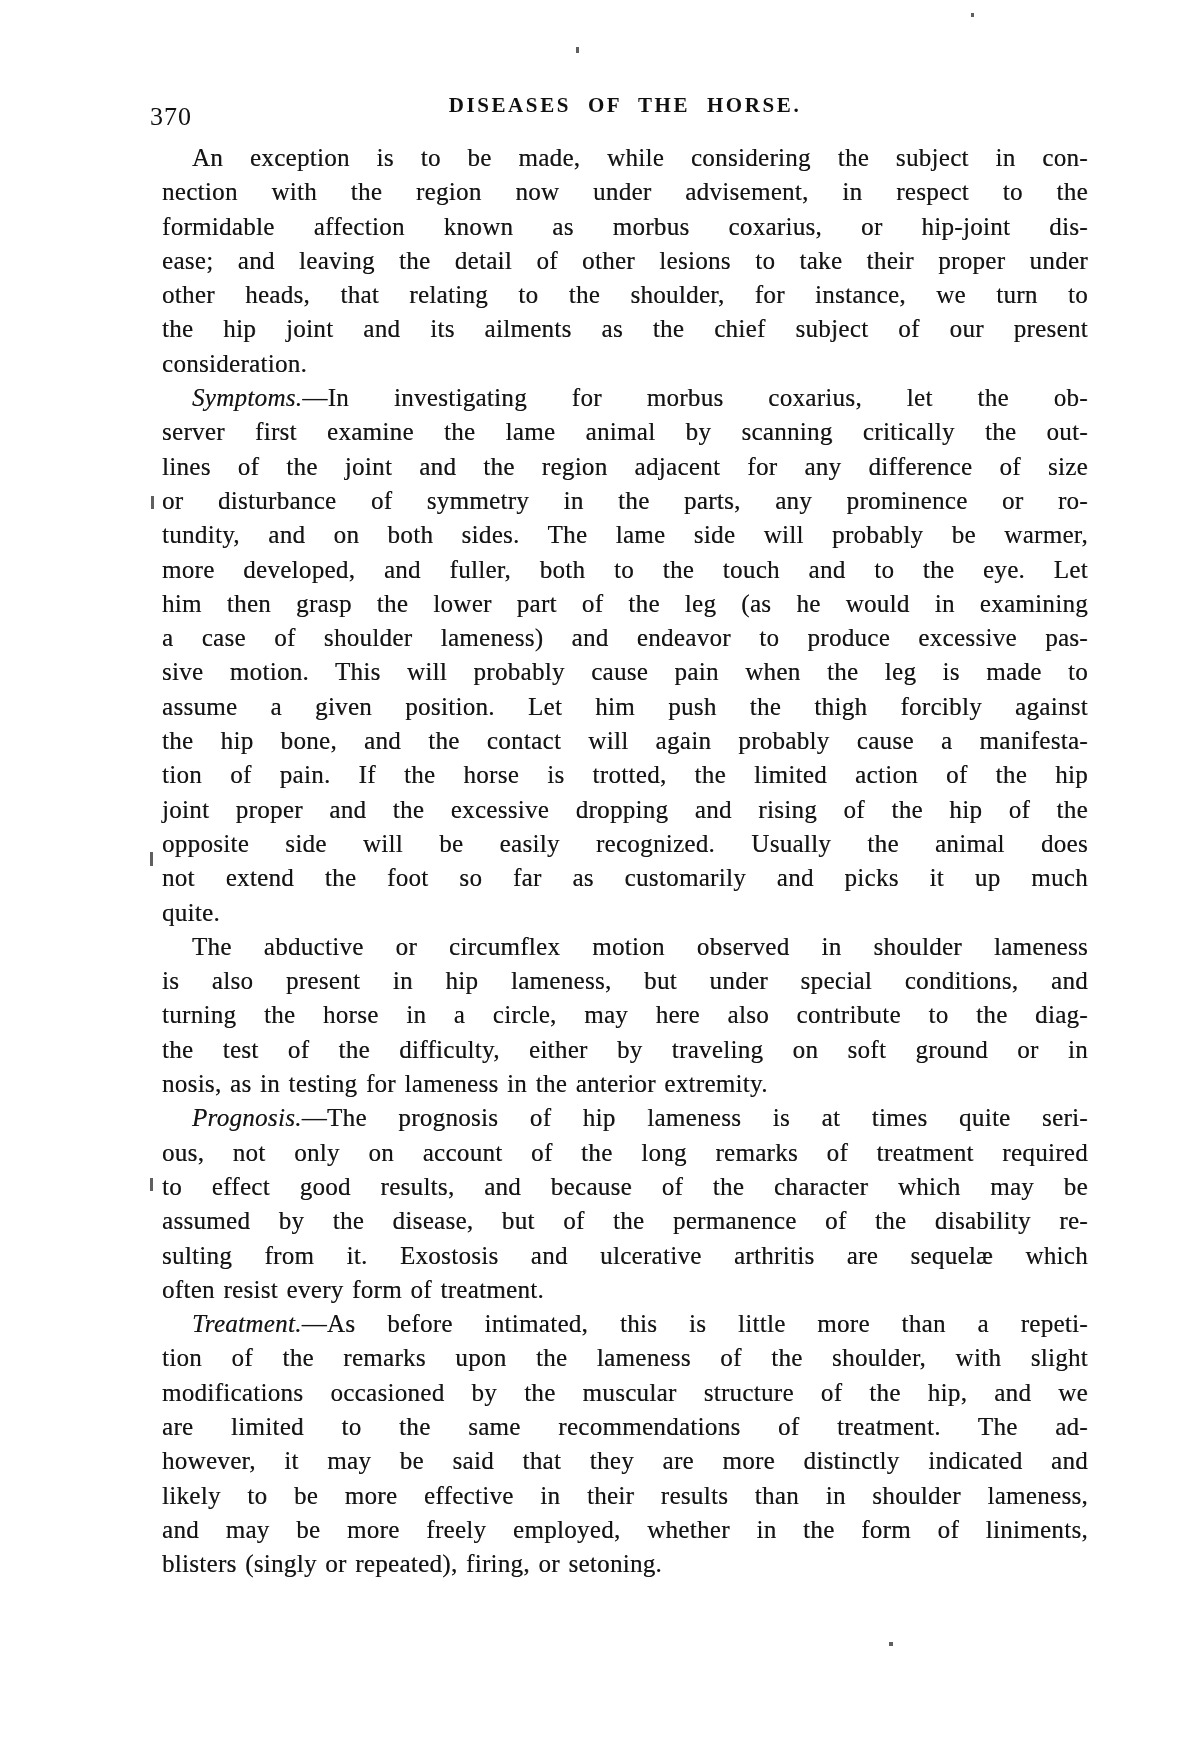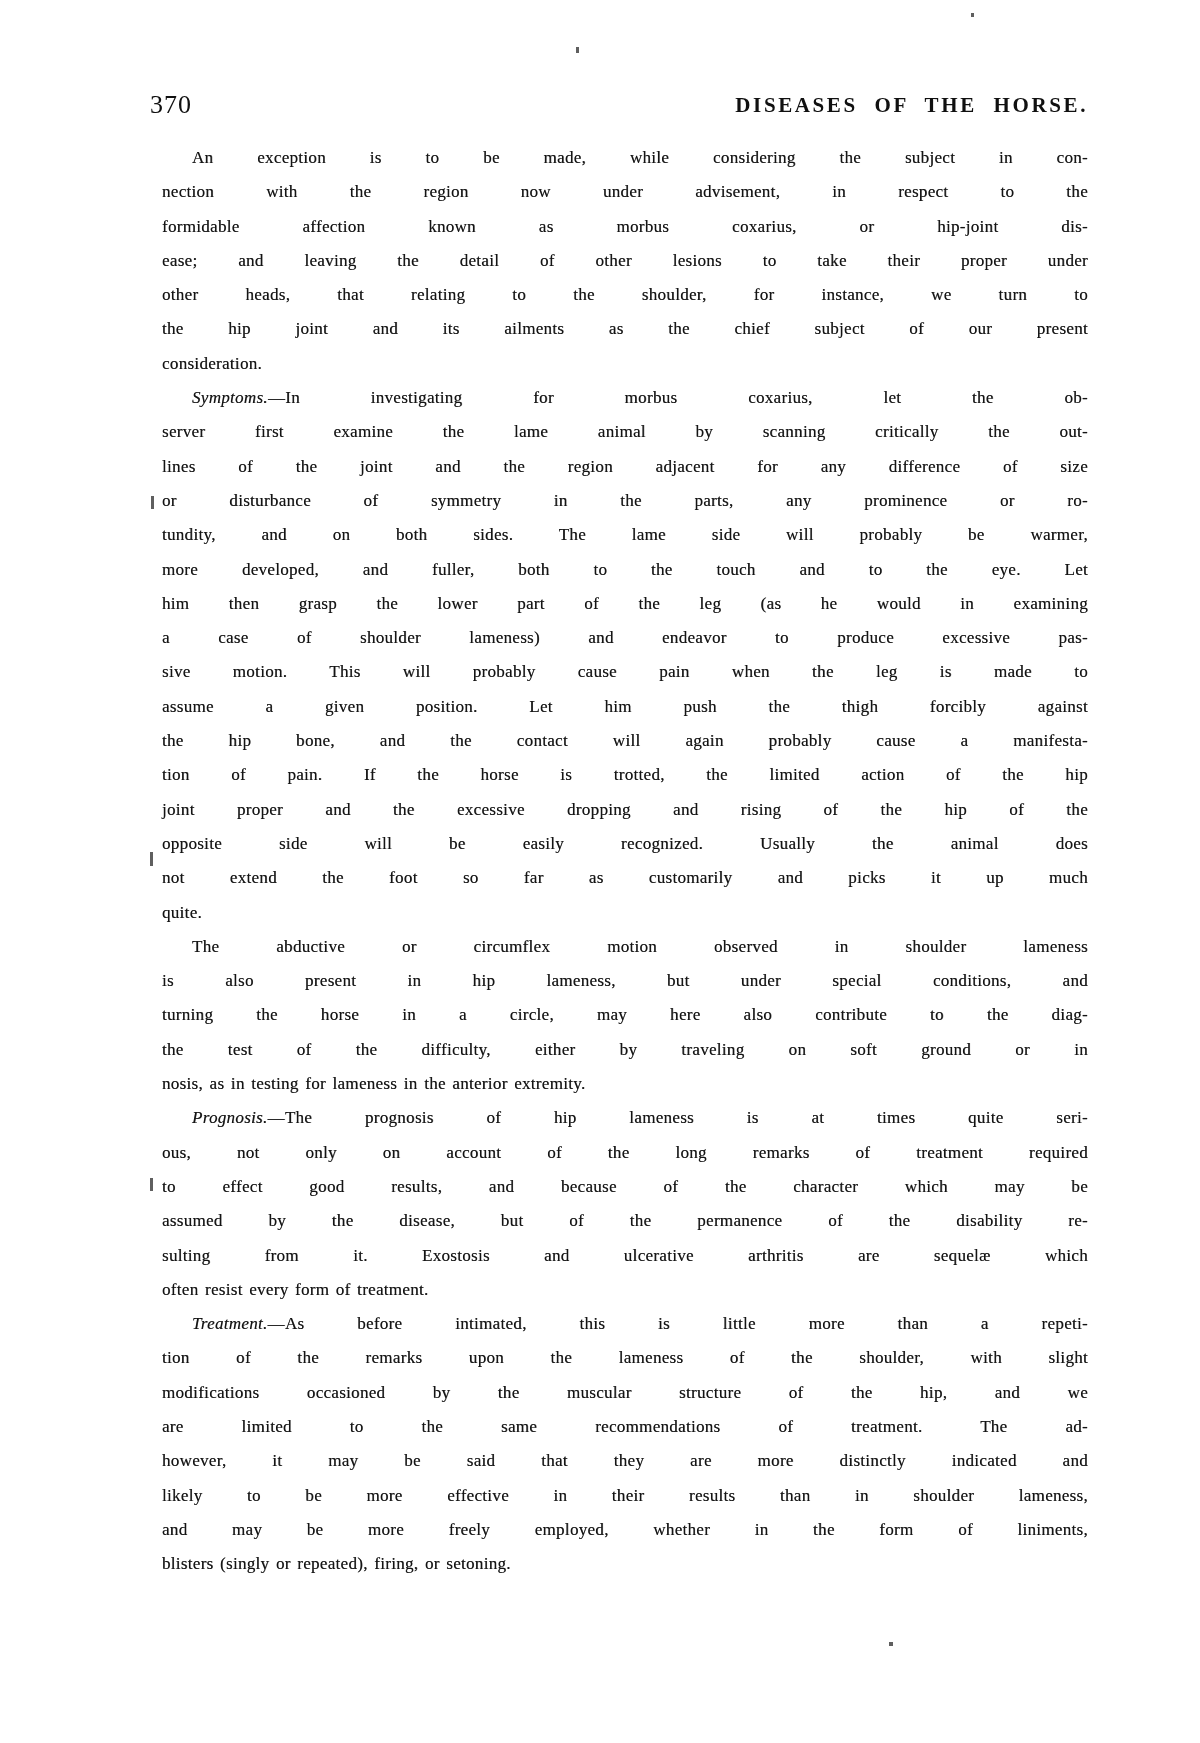--- a/index.html
+++ b/index.html
@@ -15,46 +15,46 @@
   .running-header {
     position: absolute;
     top: 90px;
     left: 162px;
     width: 926px;
     height: 34px;
   }
   .pagenum {
     position: absolute;
     left: -12px;
-    top: 0;
+    top: 12px;
     font-size: 26px;
     letter-spacing: 1px;
     color: #101010;
   }
   .running-head {
     position: absolute;
     left: 0;
     top: 3px;
     width: 100%;
-    text-align: right;
+    text-align: center;
     font-size: 21px;
     font-weight: 700;
     letter-spacing: 2.6px;
     word-spacing: 9px;
     color: #101010;
   }
   .body-text {
     position: absolute;
     top: 141px;
     left: 162px;
     width: 926px;
   }
   .paragraph { margin: 0; padding: 0; }
   .line {
-    font-size: 17px;
+    font-size: 25px;
     line-height: 34.3px;
     letter-spacing: 0.3px;
     word-spacing: 2px;
     text-align: justify;
     text-align-last: justify;
     white-space: normal;
     text-shadow: 0.3px 0.3px 0 rgba(0,0,0,0.55);
   }
   .line.first { text-indent: 30px; }
   .line.last { text-align-last: left; }

